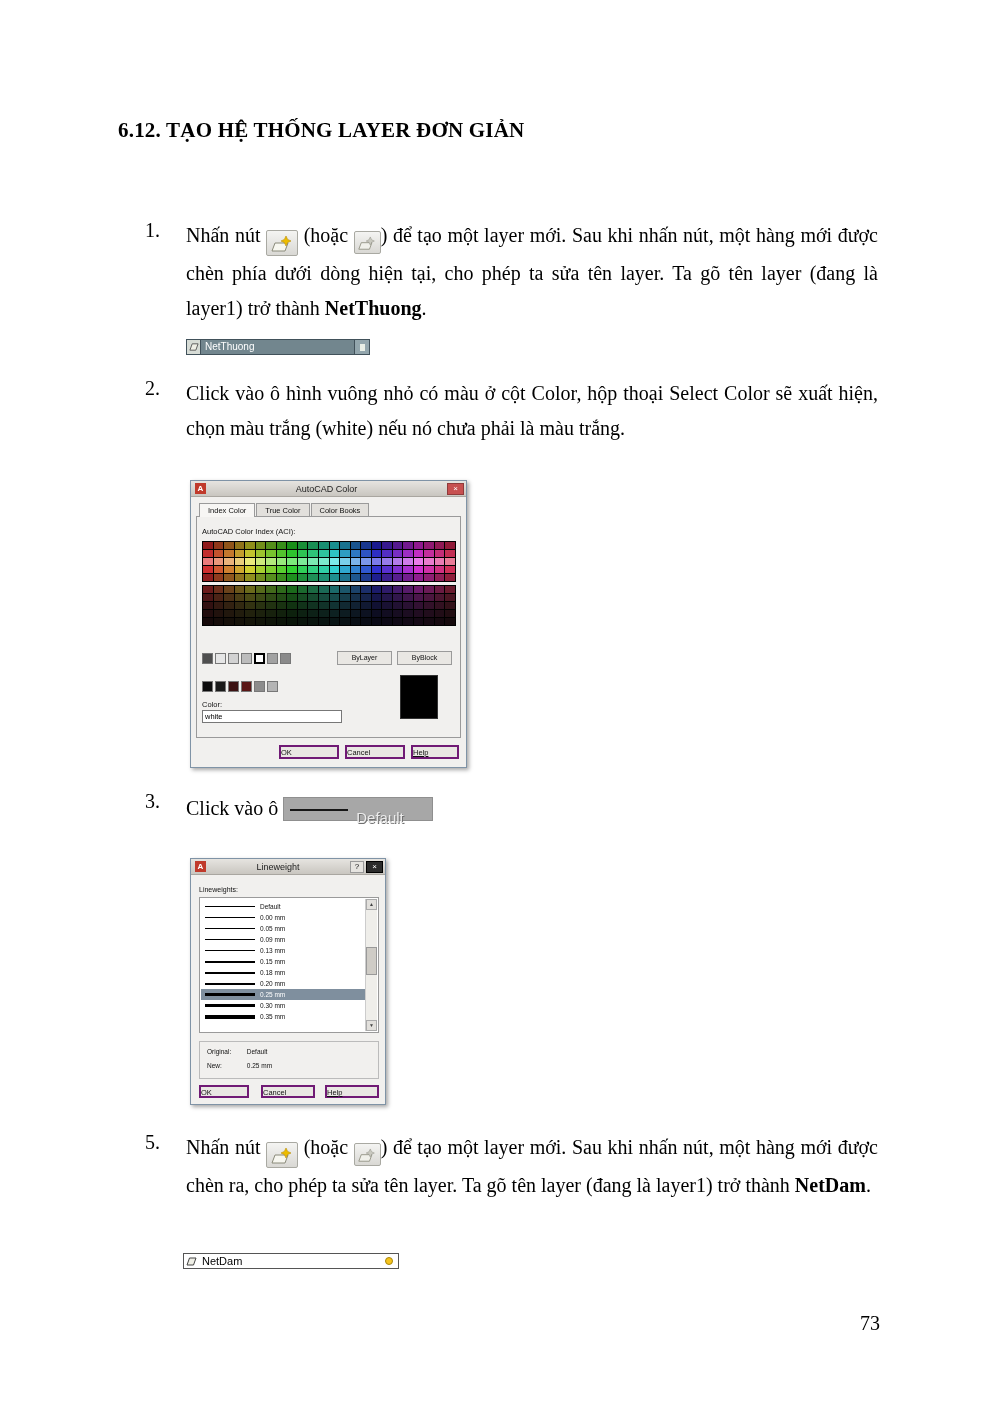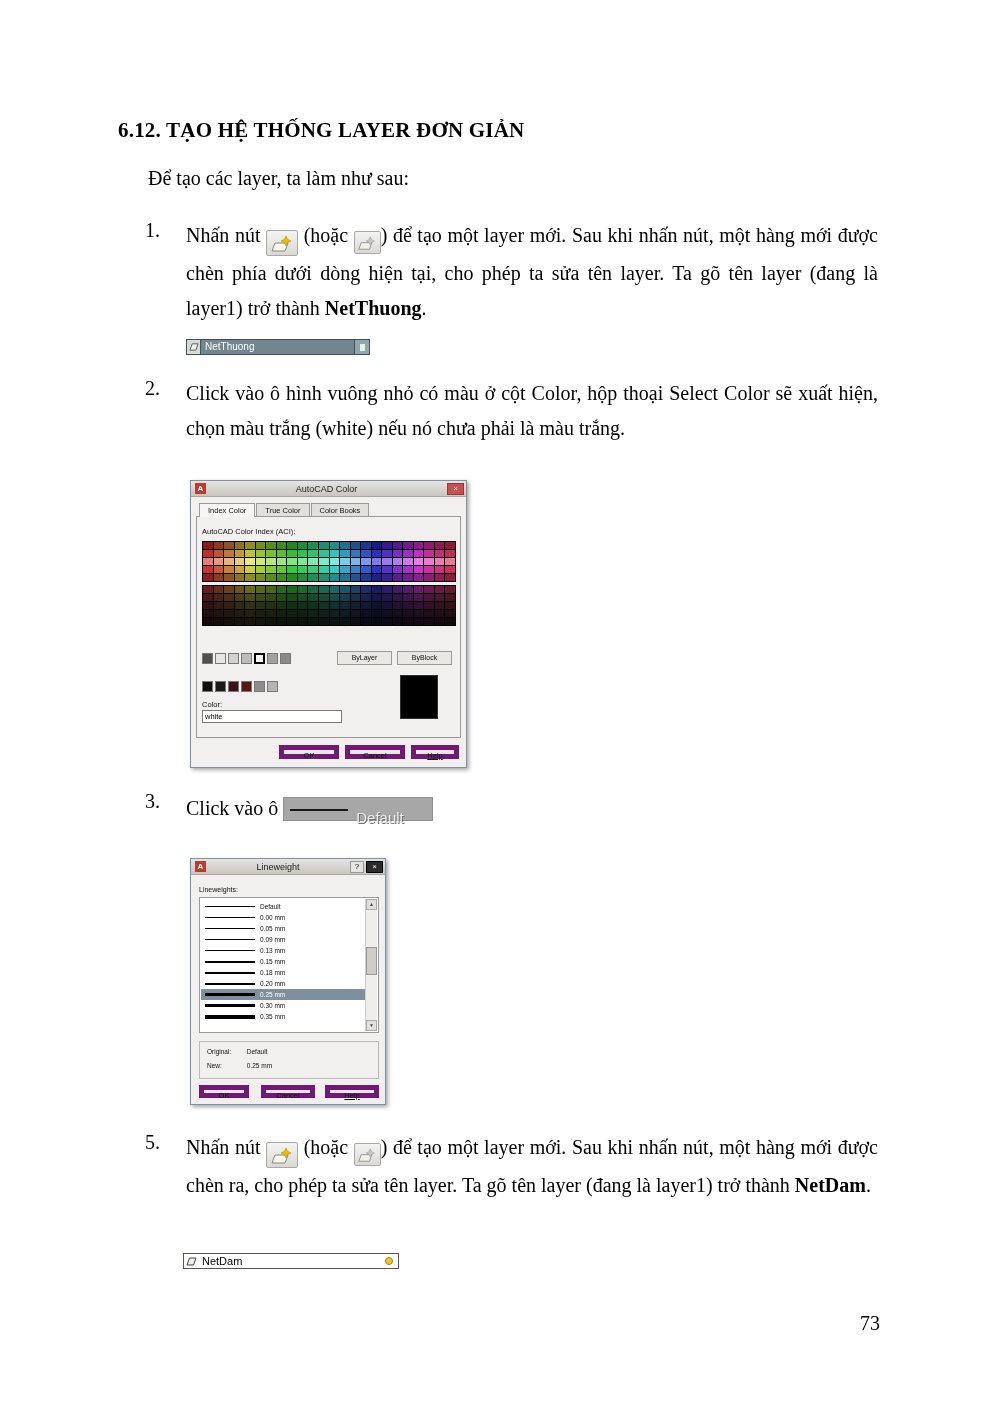--- a/index.html
+++ b/index.html
@@ -51,22 +51,22 @@
   .dlg-titlebar { height:16px; display:flex; align-items:center; padding:0 2px;
             background:linear-gradient(#e6e4e0,#c9c6c0); border-bottom:1px solid #a9a6a0; }
   .dlg-app-icon { width:11px; height:11px; background:#c03a2b; color:#fff; font-size:8px; line-height:11px;
             text-align:center; font-weight:bold; margin-left:2px; }
   .dlg-title { flex:1; text-align:center; font-size:9px; color:#222; }
   .dlg-q { width:14px; height:12px; background:#e6e4e0; border:1px solid #9a9a9a; font-size:8px; line-height:10px;
             text-align:center; margin-right:2px; }
   .dlg-close { width:17px; height:12px; background:#c75050; border:1px solid #8f3a3a; color:#fff; font-size:8px;
             line-height:10px; text-align:center; }
   .dlg-close.dark { background:#2b2b2b; border-color:#000; }
-  .dlg-btn { position:absolute; height:14px; background:#e9e7e3; border:5px solid #701a75; font-size:7.5px;
-            text-align:center; line-height:12px; color:#111; }
+  .dlg-btn { position:absolute; height:14px; background:#e9e7e3; border:2px solid #701a75; font-size:7.5px;
+            text-align:left; line-height:12px; color:#111; }
   .u { text-decoration:underline; }
 
   
   .sc-dialog { left:190px; top:480px; width:277px; height:288px; }
   .sc-tabs { position:absolute; left:8px; top:22px; display:flex; }
   .sc-tab { height:14px; line-height:13px; padding:0 8px; font-size:7.5px; background:#e2e0dc;
             border:1px solid #9a9a9a; border-bottom:none; margin-right:1px; }
   .sc-tab.active { background:#f7f6f4; position:relative; z-index:2; }
   .sc-panel { position:absolute; left:5px; right:5px; top:35px; height:222px; border:1px solid #9a9a9a; }
   .sc-aci-label { position:absolute; left:5px; top:10px; font-size:7.5px; }
@@ -104,21 +104,20 @@
   .lw-infobox { position:absolute; left:8px; top:182px; width:180px; height:38px; border:1px solid #bbb; }
   .lw-info-row { position:absolute; left:7px; font-size:6.5px; }
   .lw-info-label { display:inline-block; width:38px; }
 </style>
 </head>
 <body>
 
 <div class="page">
 
   <h1 class="doc-heading">6.12. TẠO HỆ THỐNG LAYER ĐƠN GIẢN</h1>
-  <p class="doc-intro">Để tạo các layer, ta làm như sau:</p>
 
   <div class="step" style="top:218px">
     <span class="step-number">1.</span>
     <div class="step-body"><span>Nhấn nút </span><span class="icon-btn"><svg width="22" height="18" viewBox="0 0 22 18">
             <polygon points="4,8 17,8 14,16 1,16" fill="#f7f7f0" stroke="#8a8a7a"></polygon>
             <polygon points="15,1 16.6,4.4 20,6 16.6,7.6 15,11 13.4,7.6 10,6 13.4,4.4" fill="#edbc00" stroke="#b98c00" stroke-width="0.6"></polygon>
           </svg></span><span> (hoặc </span><span class="icon-btn small"><svg width="18" height="15" viewBox="0 0 22 18">
             <polygon points="4,8 17,8 14,16 1,16" fill="#f0f0ea" stroke="#8a8a7a"></polygon>
             <polygon points="15,1 16.6,4.4 20,6 16.6,7.6 15,11 13.4,7.6 10,6 13.4,4.4" fill="#c9c9c0" stroke="#8f8f85" stroke-width="0.6"></polygon>
           </svg></span><span>) để tạo một layer mới. Sau khi nhấn nút, một hàng mới được chèn phía dưới dòng hiện tại, cho phép ta sửa tên layer. Ta gõ tên layer (đang là layer1) trở thành </span><b>NetThuong</b><span>.</span></div>

